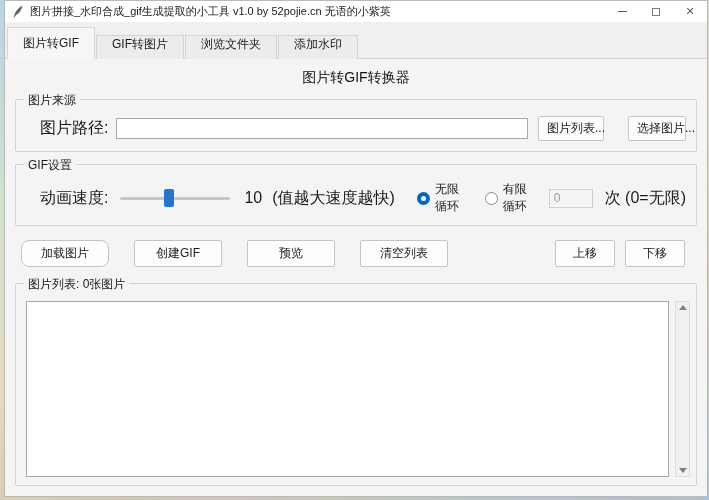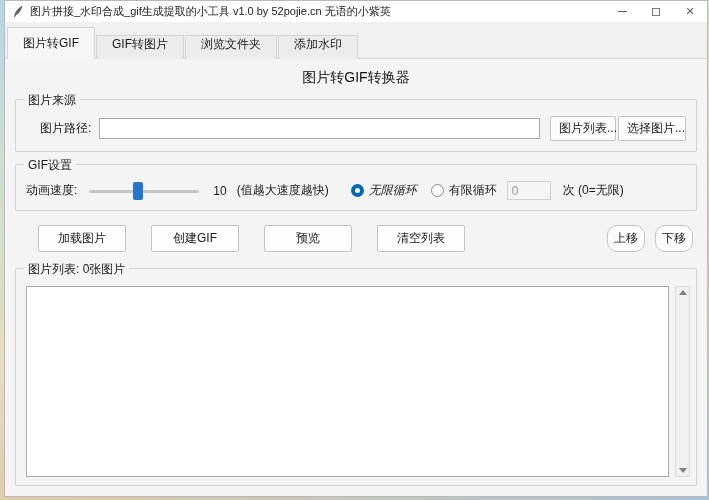--- a/index.html
+++ b/index.html
@@ -58,21 +58,21 @@
   .groupbox {
     position: relative; border: 1px solid #d2d2d2; border-radius: 2px;
     margin: 0 10px 12px 10px; padding: 16px 10px 10px 10px; flex: none;
   }
   .groupbox-label {
     position: absolute; top: -8px; left: 8px;
     background: #f4f4f4; padding: 0 4px;
     font-size: 12px; color: #1a1a1a;
   }
   .row { display: flex; align-items: center; }
-  .field-label { font-size: 12px; color: #1a1a1a; flex: none; }
+  .field-label { font-size: 16px; color: #1a1a1a; flex: none; }
   .text-input {
     height: 21px; background: #ffffff; border: 1px solid #a8a8a8;
     font-size: 12px; padding: 0 4px; font-family: "Liberation Sans", sans-serif;
   }
   .btn {
     background: #fdfdfd; border: 1px solid #c4c4c4; border-radius: 2px;
     font-size: 12px; color: #1a1a1a; padding: 3px 8px; text-align: center;
     font-family: "Liberation Sans", sans-serif; white-space: nowrap; cursor: default;
   }
   
@@ -94,21 +94,21 @@
   }
   .radio-label { font-size: 12px; color: #1a1a1a; }
   .count-input {
     width: 44px; height: 19px; margin-left: 10px;
     background: #f5f5f5; border: 1px solid #cfcfcf;
     font-size: 12px; color: #9a9a9a; padding: 0 4px;
   }
   
   .actions { display: flex; align-items: center; margin: 2px 10px 12px 10px; flex: none; }
   .actions .btn.big { width: 88px; margin-right: 25px; padding: 4px 0; }
-  .actions .btn.small { width: 38px; padding: 4px 0; border-radius: 10px; }
+  .actions .btn.small { width: 60px; padding: 4px 0; }
   .actions .spacer { flex: 1; }
   
   .list-group {
     flex: 1; display: flex; margin: 4px 10px 2px 10px;
     padding: 17px 6px 8px 10px;
   }
   .listbox {
     flex: 1; background: #ffffff; border: 1px solid #a8a8a8; height: 100%;
   }
   .vscrollbar {
@@ -154,55 +154,55 @@
   <div class="pane">
 
     <div class="heading">图片转GIF转换器</div>
 
     <div class="groupbox">
       <span class="groupbox-label">图片来源</span>
       <div class="row">
         <span class="field-label" style="margin-right:8px; margin-left:14px;">图片路径:</span>
         <input class="text-input" type="text" style="flex: 1 1 0%;" value="">
         <button class="btn" style="margin-left:10px; width:66px;">图片列表...</button>
-        <button class="btn" style="margin-left:2px; width:68px;">选择图片...</button>
+        <button class="btn" style="margin-left:24px; width:58px;">选择图片...</button>
       </div>
     </div>
 
     <div class="groupbox">
       <span class="groupbox-label">GIF设置</span>
       <div class="row">
-        <span class="field-label" style="">动画速度:</span>
+        <span class="field-label" style="margin-left:14px;">动画速度:</span>
         <div class="slider">
           <div class="slider-track"></div>
           <div class="slider-thumb"></div>
         </div>
         <span class="field-label" style="margin-right:10px;">10</span>
         <span class="field-label">(值越大速度越快)</span>
-        <div class="radio" style="margin-left:22px;font-style:italic;">
+        <div class="radio" style="margin-left:22px;">
           <span class="radio-circle checked"></span>
           <span class="radio-label">无限循环</span>
         </div>
         <div class="radio">
           <span class="radio-circle"></span>
           <span class="radio-label">有限循环</span>
         </div>
         <input class="count-input" type="text" disabled="" value="0" style="">
         <span class="field-label" style="margin-left:12px;">次 (0=无限)</span>
       </div>
     </div>
 
     <div class="actions">
-      <button class="btn big" style="margin-left:23px;">加载图片</button>
+      <button class="btn big" style="margin-left:6px;border-radius:8px;">加载图片</button>
       <button class="btn big">创建GIF</button>
       <button class="btn big">预览</button>
       <button class="btn big">清空列表</button>
       <span class="spacer"></span>
       <button class="btn small" style="margin-right:10px;">上移</button>
-      <button class="btn small" style="margin-right:4px;">下移</button>
+      <button class="btn small" style="margin-right:12px;">下移</button>
     </div>
 
     <div class="groupbox list-group">
       <span class="groupbox-label">图片列表: 0张图片</span>
       <div class="listbox"></div>
       <div class="vscrollbar">
         <span class="arrow-up"></span>
         <span class="arrow-down"></span>
       </div>
     </div>

